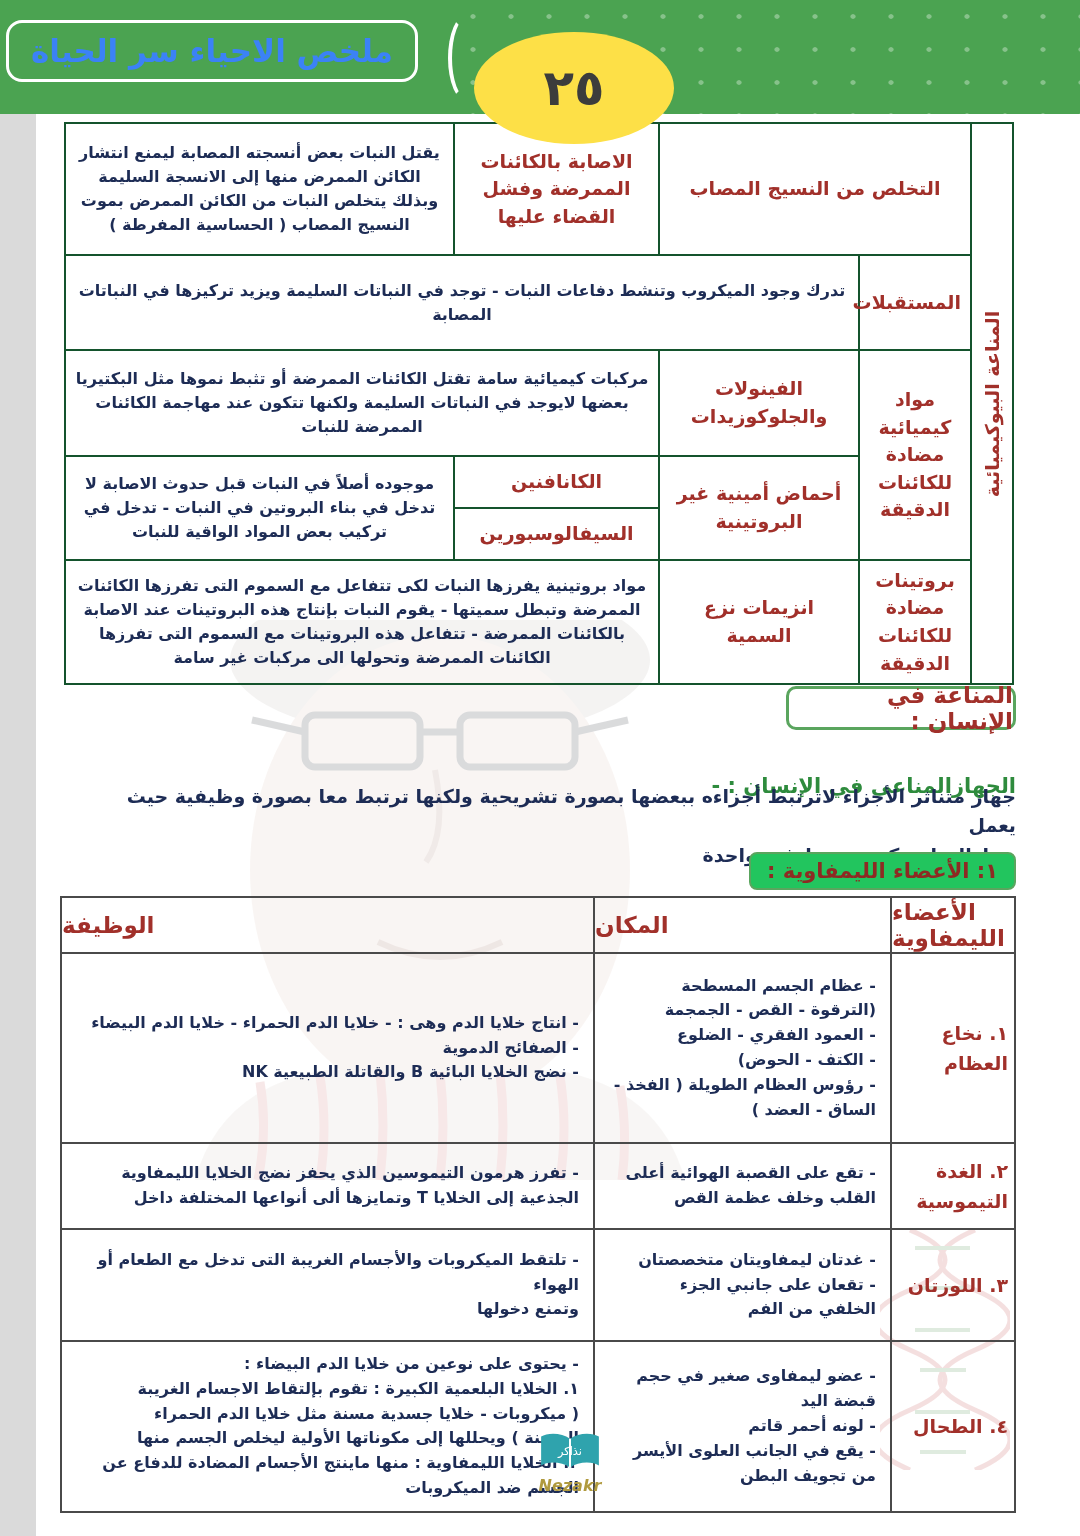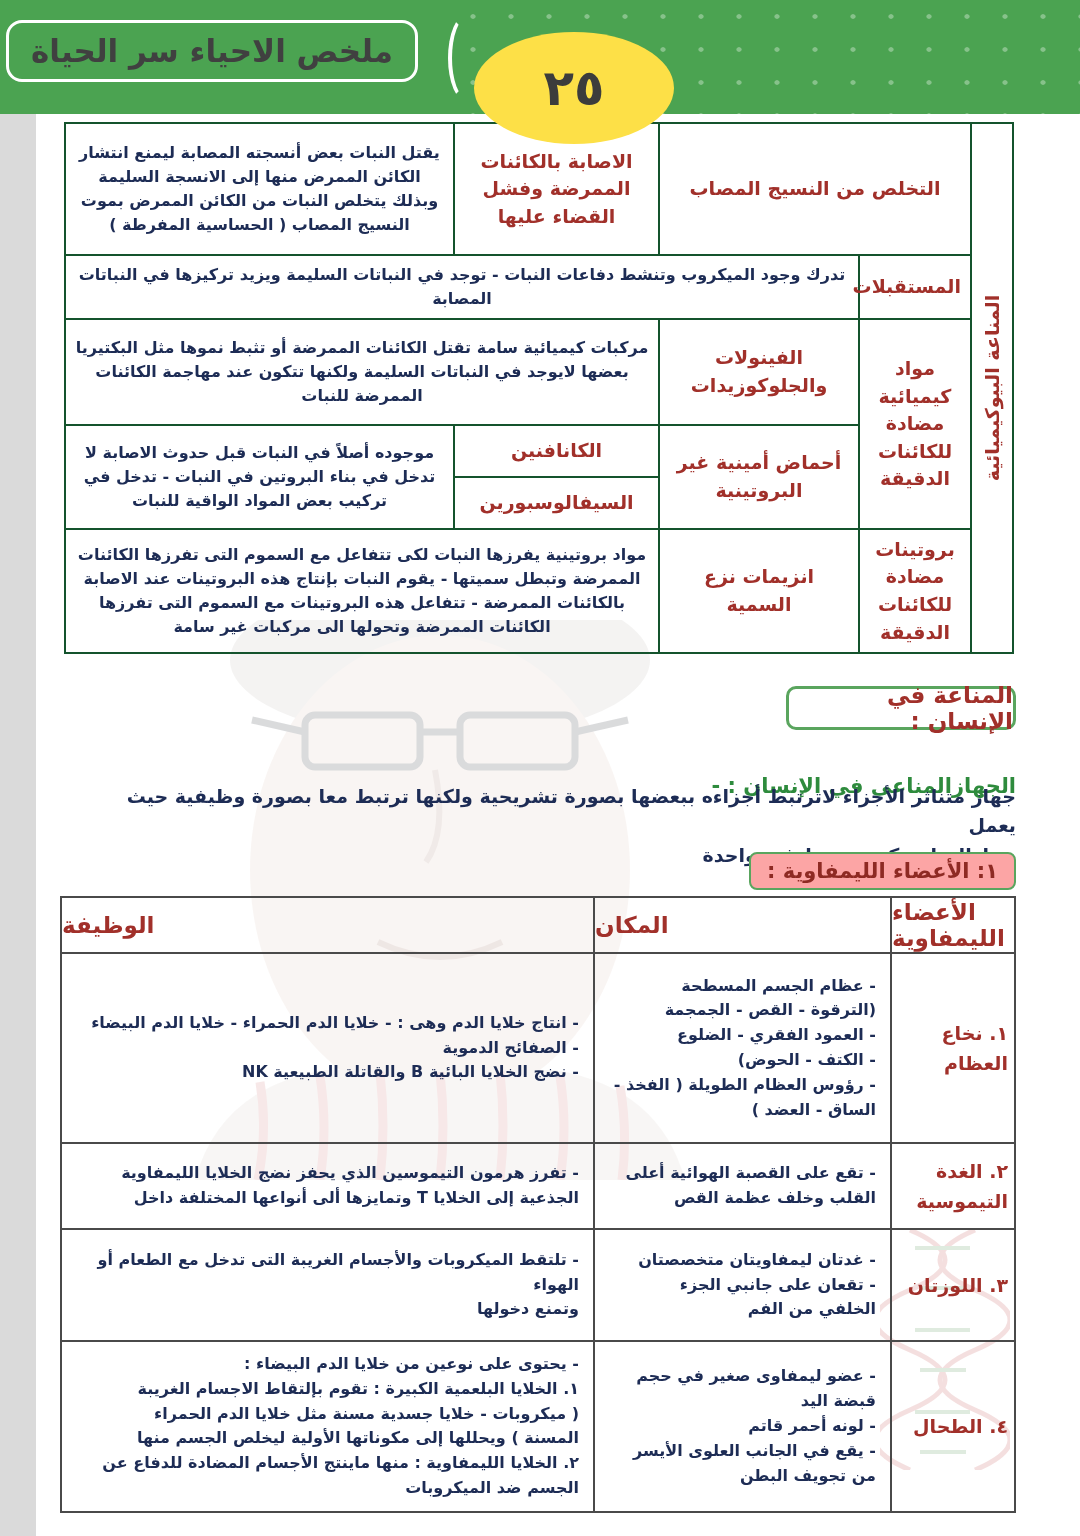--- a/index.html
+++ b/index.html
@@ -18,21 +18,21 @@
   }
   .num-blob {
     position:absolute; left:474px; top:32px; width:200px; height:112px;
     background:#fde047; border-radius:50%; z-index:2;
     display:flex; align-items:center; justify-content:center;
   }
   .page-num { font-size:50px; font-weight:bold; color:#3c3c3c; }
   .title-box {
     position:absolute; left:6px; top:20px; z-index:3;
     border:3.5px solid #ffffff; border-radius:16px; padding:10px 22px;
-    color:#404040; font-size:31px; font-weight:bold; white-space:nowrap;
+    color:#3b82f6; font-size:31px; font-weight:bold; white-space:nowrap;
   }
   .paren {
     position:absolute; left:448px; top:14px; width:38px; height:88px;
     border:4px solid transparent; border-left-color:#ffffff; border-radius:50%; z-index:3;
   }
   .left-strip { position:absolute; left:0; top:114px; width:36px; height:1422px; background:#dadada; z-index:1; }
 
   
   .wm-face { position:absolute; left:130px; top:620px; z-index:0; opacity:.20; }
   .wm-dna  { position:absolute; left:880px; top:1230px; z-index:0; opacity:.28; }
@@ -60,21 +60,21 @@
     color:#a1302a; font-weight:bold; font-size:23px;padding-left:29px;
   }
   .sub-title { position:absolute; right:64px; top:774px; z-index:1; color:#2e8b3d; font-weight:bold; font-size:21px; }
   .intro {
     position:absolute; right:64px; top:782px; width:930px; z-index:1;
     color:#1d2c55; font-weight:bold; font-size:19px; line-height:1.55;
     text-align:right; white-space:pre-line;
   }
   .organs-head {
     position:absolute; right:64px; top:852px; z-index:1;
-    padding:5px 16px; background:#fca5a5; border:2px solid #5aa55e; border-radius:8px;
+    padding:5px 16px; background:#22c55e; border:2px solid #5aa55e; border-radius:8px;
     color:#8e2a23; font-weight:bold; font-size:21px;
   }
 
   
   .ltable {
     position:absolute; left:60px; top:896px; width:956px; z-index:1;
     border-collapse:collapse; table-layout:fixed; background:transparent;
   }
   .ltable td { border:2px solid #4a4a4a; vertical-align:middle; }
   .lhead td { color:#a1302a; font-weight:bold; font-size:23px; text-align:left; height:56px; }
@@ -155,21 +155,21 @@
     <tbody>
         <tr>
       <td class="vcell" rowspan="6">
         <span class="vtext">المناعة البيوكيميائية</span>
       </td>
       <td class="red" colspan="2" style="height:132px">التخلص من النسيج المصاب</td>
       <td class="red">الاصابة بالكائنات الممرضة وفشل القضاء عليها</td>
       <td class="desc">يقتل النبات بعض أنسجته المصابة ليمنع انتشار الكائن الممرض منها إلى الانسجة السليمة وبذلك يتخلص النبات من الكائن الممرض بموت النسيج المصاب ( الحساسية المفرطة )</td>
     </tr>
     <tr>
-      <td class="red" style="height:64px">المستقبلات</td>
+      <td class="red" style="height:95px">المستقبلات</td>
       <td class="desc" colspan="3">تدرك وجود الميكروب وتنشط دفاعات النبات - توجد في النباتات السليمة ويزيد تركيزها في النباتات المصابة</td>
     </tr>
     <tr>
       <td class="red" rowspan="3">مواد كيميائية مضادة للكائنات الدقيقة</td>
       <td class="red" style="height:106px">الفينولات والجلوكوزيدات</td>
       <td class="desc" colspan="2">مركبات كيميائية سامة تقتل الكائنات الممرضة أو تثبط نموها مثل البكتيريا بعضها لايوجد في النباتات السليمة ولكنها تتكون عند مهاجمة الكائنات الممرضة للنبات</td>
     </tr>
     <tr>
       <td class="red" rowspan="2">أحماض أمينية غير البروتينية</td>
       <td class="red" style="height:52px">الكانافنين</td>
@@ -243,14 +243,22 @@
       <td class="cellbody">- يحتوى على نوعين من خلايا الدم البيضاء :
 ١. الخلايا البلعمية الكبيرة : تقوم بإلتقاط الاجسام الغريبة
 ( ميكروبات - خلايا جسدية مسنة مثل خلايا الدم الحمراء
 المسنة ) ويحللها إلى مكوناتها الأولية ليخلص الجسم منها
 ٢. الخلايا الليمفاوية : منها ماينتج الأجسام المضادة للدفاع عن
 الجسم ضد الميكروبات</td>
     </tr>
   </tbody>
     </table>
 
+  <div class="logo">
+    <svg width="66" height="42" viewBox="0 0 64 40" aria-hidden="true">
+      <path d="M32,8 C24,2 10,2 4,6 L4,34 C10,30 24,30 32,36 C40,30 54,30 60,34 L60,6 C54,2 40,2 32,8 Z" fill="#2fa3ad"></path>
+      <line x1="32" y1="8" x2="32" y2="36" stroke="#ffffff" stroke-width="2"></line>
+      <text x="32" y="24" text-anchor="middle" font-size="11" fill="#ffffff">نذاكر</text>
+    </svg>
+    <div class="logo-en">Nezakr</div>
+  </div>
 
 </div>
 
 </body></html>

